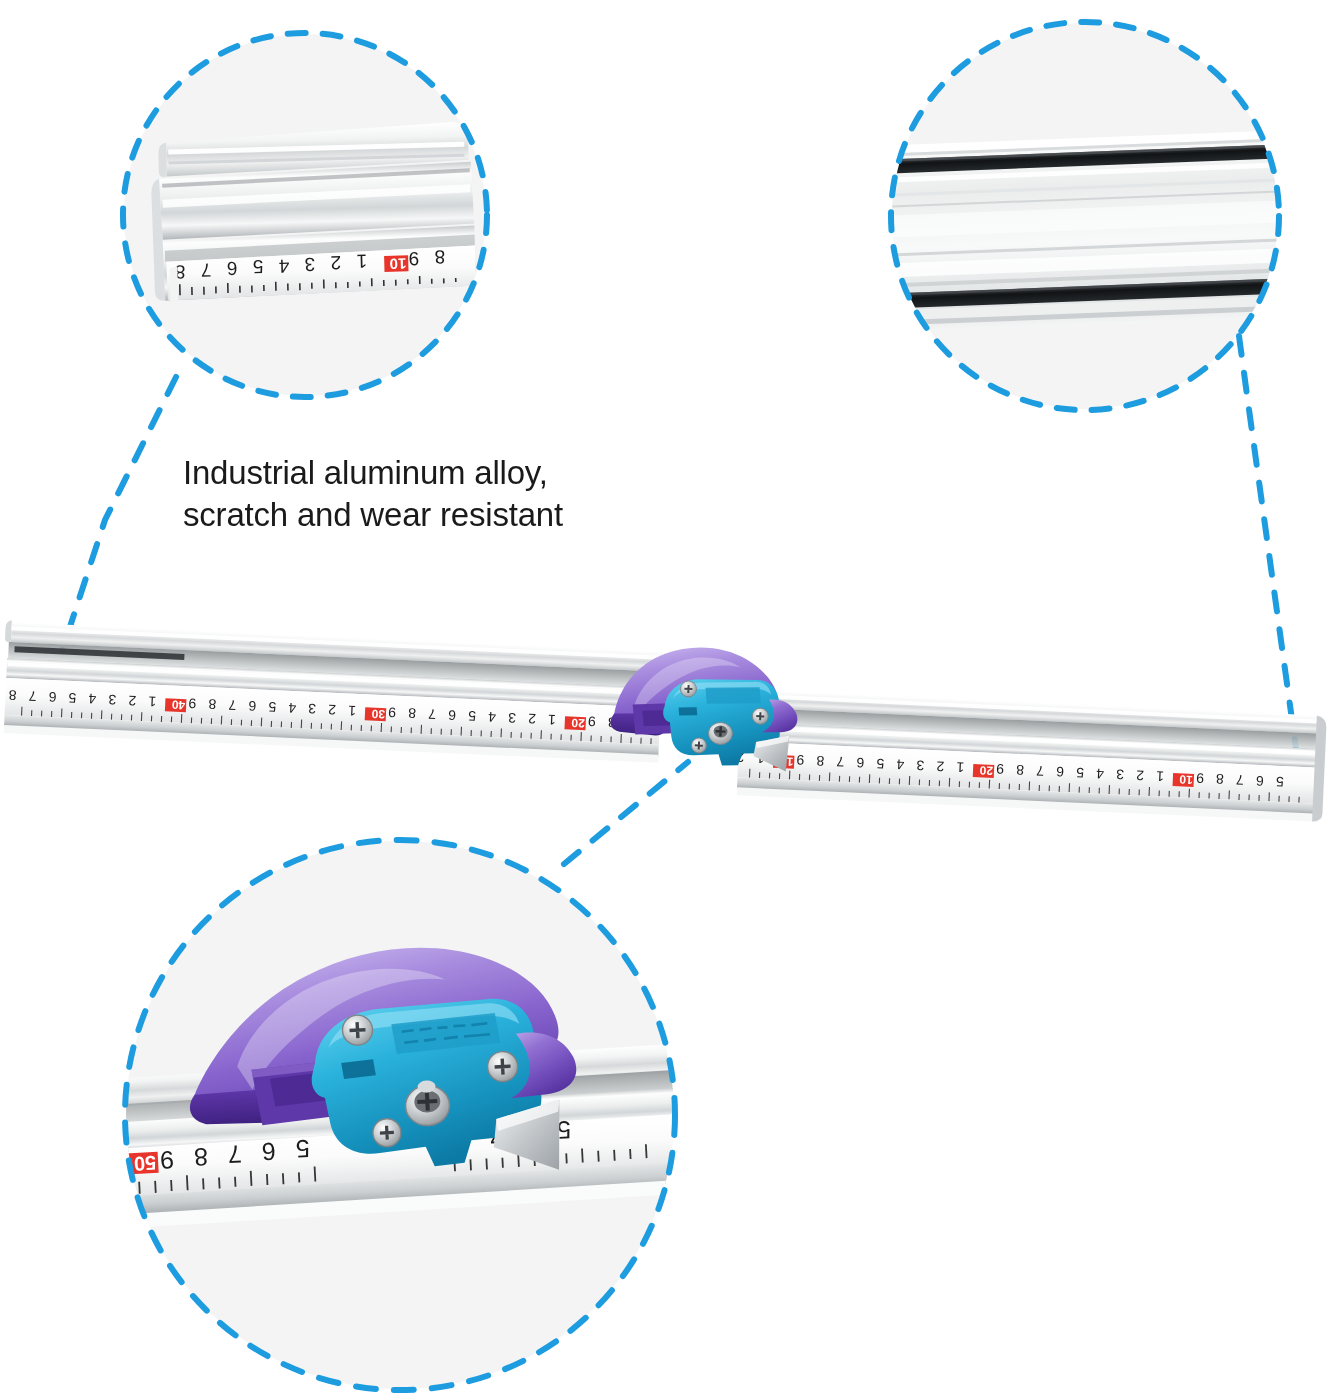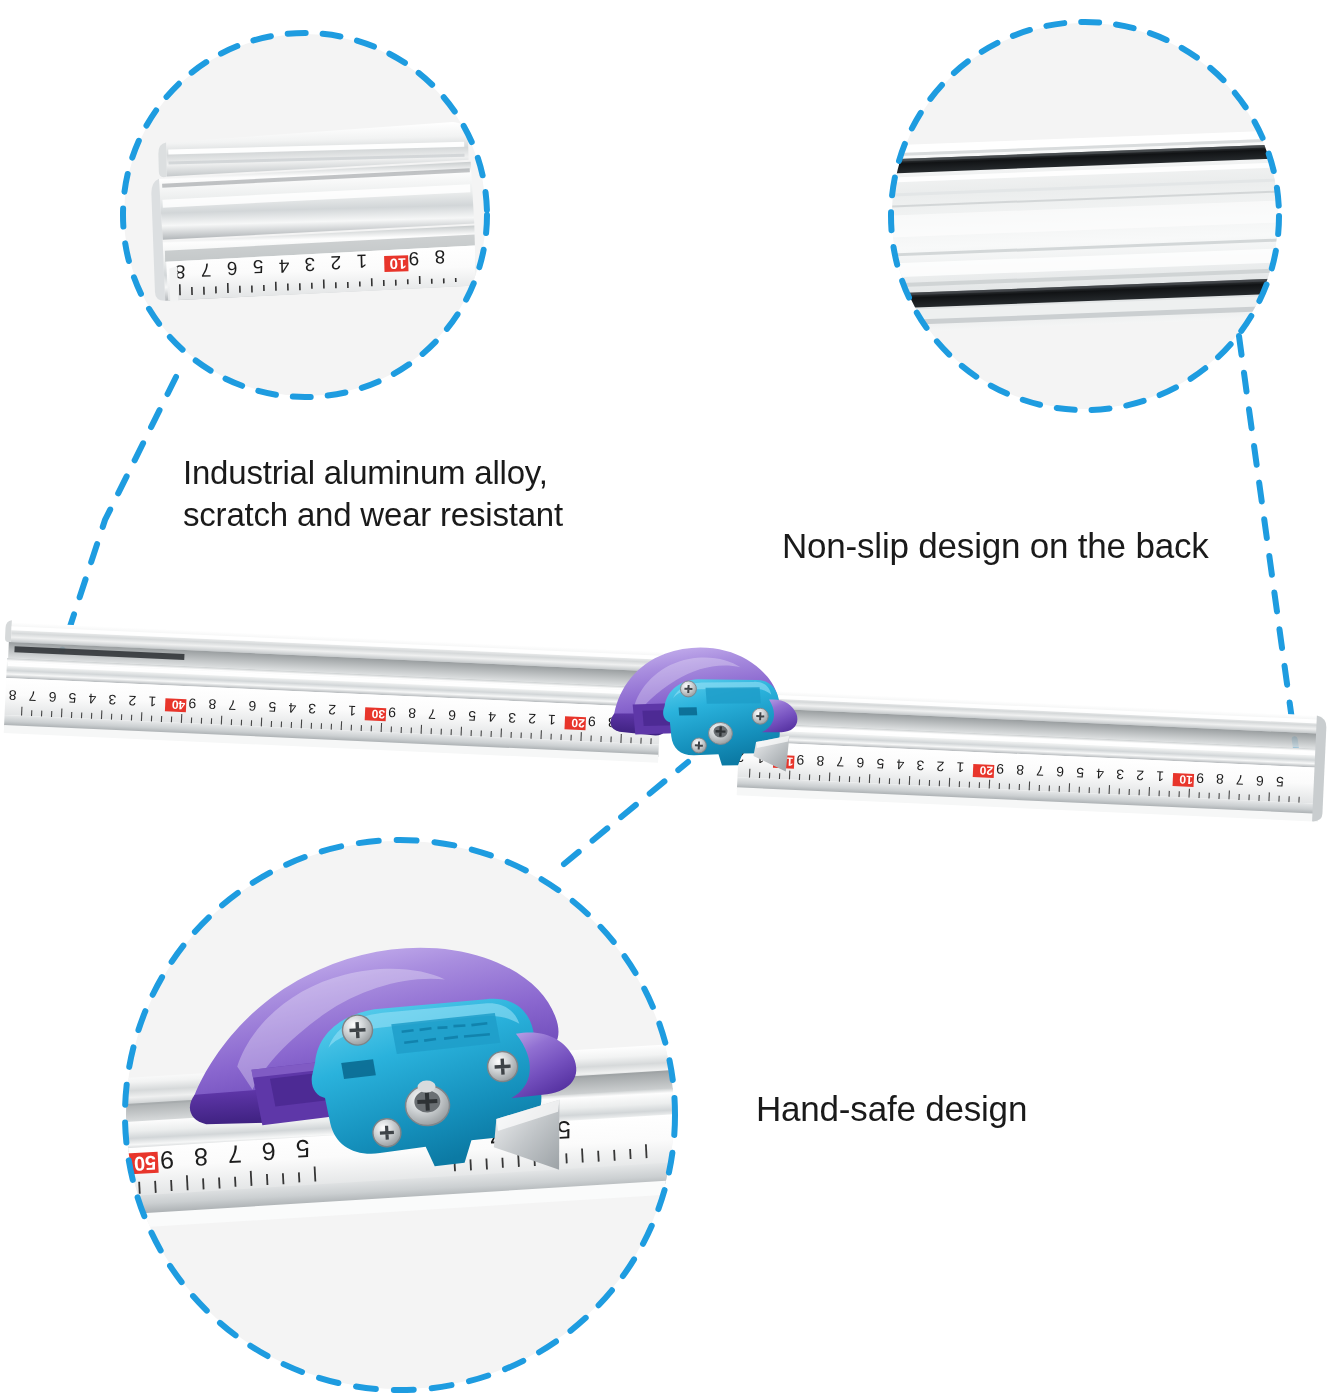--- a/index.html
+++ b/index.html
@@ -674,17 +674,15 @@
                    C 800 718, 794 726, 782 727
                    L 762 728 C 774 722, 778 709, 768 695 Z" fill="url(#gPurple)"></path>
         </g>
       </g>
     </g>
   </svg>
 
   <div class="callout-text" id="txt-alloy">Industrial aluminum alloy,
 scratch and wear resistant</div>
 
-  <div class="callout-text" id="txt-nonslip">Non-slip design on the back</div>
-
-  <div class="callout-text" id="txt-handsafe">Hand-safe design</div>
+
 
 </div>
 
 </body></html>

